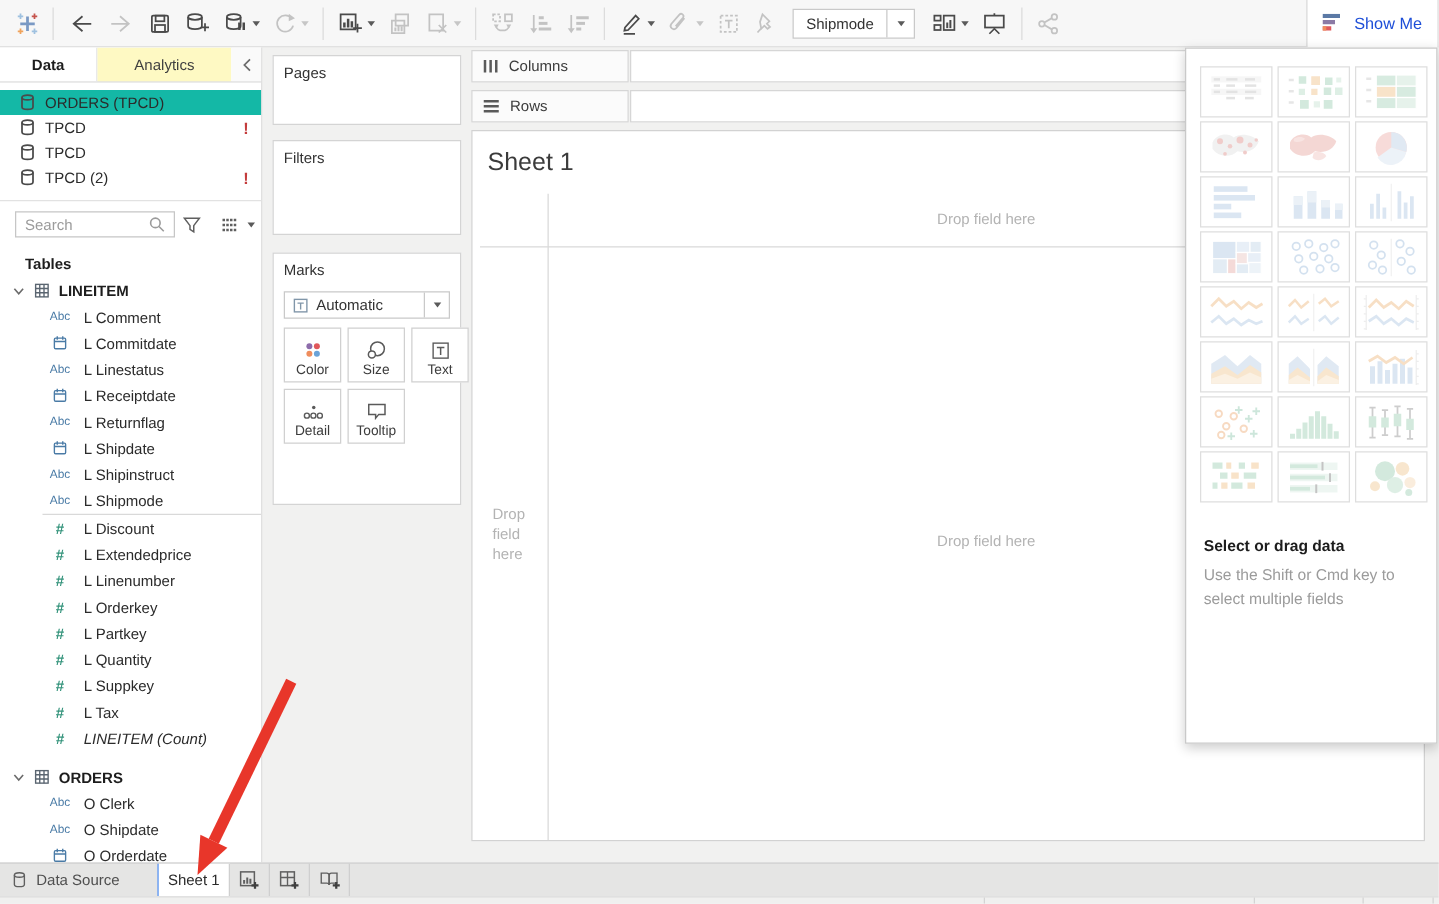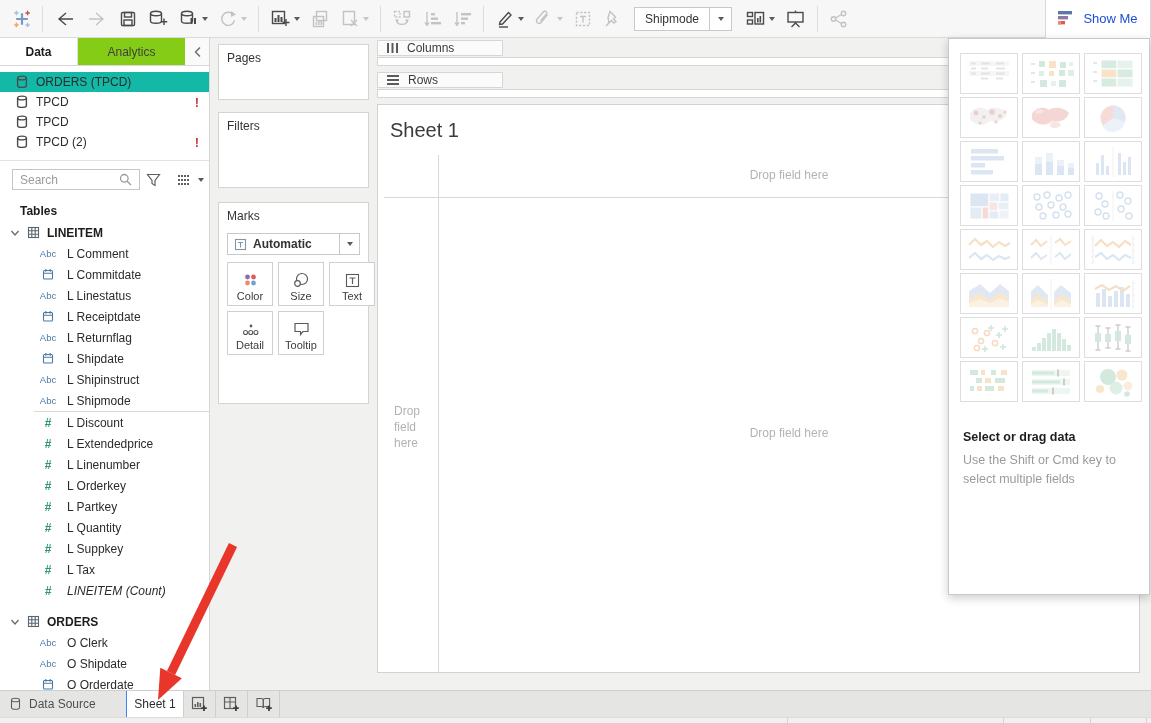--- a/index.html
+++ b/index.html
@@ -14,21 +14,21 @@
   .caret.dis { border-top-color:#c6c6c6; }
   .fit-select { display:flex; align-items:center; border:1px solid #c9c9c9; background:#fff; height:24px; margin:0 8px; cursor:pointer; }
   .fit-select .fit-label { padding:0 10px; color:#333; }
   .fit-select .fit-caret { width:22px; height:100%; border-left:1px solid #c9c9c9; display:flex; align-items:center; justify-content:center; }
   .showme-btn { margin-left:auto; height:38px; width:106px; background:#fff; border:1px solid #d8d8d8; border-top:none; border-bottom:none; display:flex; align-items:center; justify-content:center; gap:8px; font-size:13px; color:#1d4ed8; cursor:pointer; }
 
   
   .datapane { position:absolute; left:0; top:38px; width:210px; height:652px; background:#fff; border-right:1px solid #d6d6d6; overflow:hidden; }
   .dp-tabs { height:28px; display:flex; align-items:stretch; border-bottom:1px solid #d8d8d8; }
   .dp-tab-data { width:78px; display:flex; align-items:center; justify-content:center; font-weight:bold; color:#1d1d1d; background:#fff; border-right:1px solid #e2e2e2; cursor:pointer; }
-  .dp-tab-analytics { flex:1; display:flex; align-items:center; justify-content:center; color:#3f3f3f; background:#84cc16; cursor:pointer; }
+  .dp-tab-analytics { flex:1; display:flex; align-items:center; justify-content:center; color:#3f3f3f; background:#fef9c3; cursor:pointer; }
   .dp-collapse { width:24px; display:flex; align-items:center; justify-content:center; background:#fafafa; cursor:pointer; }
   .src-list { padding-top:6px; border-bottom:1px solid #e2e2e2; padding-bottom:8px; }
   .src-row { height:20px; display:flex; align-items:center; gap:8px; padding:0 10px 0 16px; cursor:pointer; }
   .src-row.selected { background:#14b8a6; }
   .src-label { flex:1; }
   .src-error { color:#c43d3d; font-weight:bold; font-size:13px; }
   .search-row { display:flex; align-items:center; margin:8px 8px 6px 12px; gap:4px; }
   .search-box { flex:1; position:relative; }
   .search-box input { width:128px; height:21px; border:1px solid #c6c6c6; padding:0 22px 0 7px; font-size:12px; font-family:inherit; color:#333; }
   .search-box input::placeholder { color:#9b9b9b; }
@@ -45,28 +45,28 @@
   .fields-sep { height:1px; background:#d9d9d9; margin:0 0 0 34px; }
   .tbl-gap { height:10px; }
 
   
   .cards-col { position:absolute; left:210px; top:38px; width:167px; height:652px; background:#f1f1f0; padding:6px 8px 0 8px; }
   .card { background:#fff; border:1px solid #d4d4d4; padding:6px 8px; color:#333; }
   .card-pages { height:56px; margin-bottom:12px; }
   .card-filters { height:76px; margin-bottom:14px; }
   .card-marks { height:202px; }
   .marks-dd { margin-top:10px; height:22px; border:1px solid #c9c9c9; display:flex; align-items:center; cursor:pointer; background:#fff; }
-  .marks-dd .dd-label { flex:1; padding-left:6px; color:#333; display:flex; align-items:center; gap:6px;font-weight:bold; }
+  .marks-dd .dd-label { flex:1; padding-left:6px; color:#333; display:flex; align-items:center; gap:6px; }
   .marks-dd .dd-caret { width:20px; height:100%; border-left:1px solid #c9c9c9; display:flex; align-items:center; justify-content:center; }
   .marks-grid { margin-top:7px; display:grid; grid-template-columns:repeat(3,46px); gap:5px; }
   .mark-btn { width:46px; height:44px; border:1px solid #d0d0d0; background:#fff; display:flex; flex-direction:column; align-items:center; justify-content:flex-end; padding-bottom:3px; gap:2px; font-size:11px; color:#3c3c3c; cursor:pointer; font-family:inherit; }
 
   
   .worksheet { position:absolute; left:377px; top:38px; right:0; bottom:33px; background:#f1f1f0; }
-  .shelf { position:absolute; left:0; right:11px; height:26px; display:flex; gap:1px;flex-direction:column; }
+  .shelf { position:absolute; left:0; right:11px; height:26px; display:flex; gap:1px; }
   .shelf.columns { top:2px; } .shelf.rows { top:34px; }
   .shelf-label { width:126px; background:#fbfbfb; border:1px solid #d6d6d6; display:flex; align-items:center; gap:8px; padding-left:8px; color:#3c3c3c; }
   .shelf-area { flex:1; background:#fff; border:1px solid #d6d6d6; }
   .canvas { position:absolute; left:0; top:66px; right:11px; bottom:17px; background:#fff; border:1px solid #d2d2d2; }
   .sheet-title { position:absolute; left:12px; top:14px; font-size:20px; color:#3b3b3b; }
   .vline { position:absolute; left:60px; top:50px; bottom:0; width:1px; background:#d9d9d9; }
   .hline { position:absolute; left:6px; right:0; top:92px; height:1px; background:#d9d9d9; }
   .drop-hint { color:#b3b3b3; font-size:12px; }
   .drop-top { position:absolute; left:61px; right:0; top:63px; text-align:center; }
   .drop-left { position:absolute; left:16px; top:298px; width:42px; line-height:16px; }

